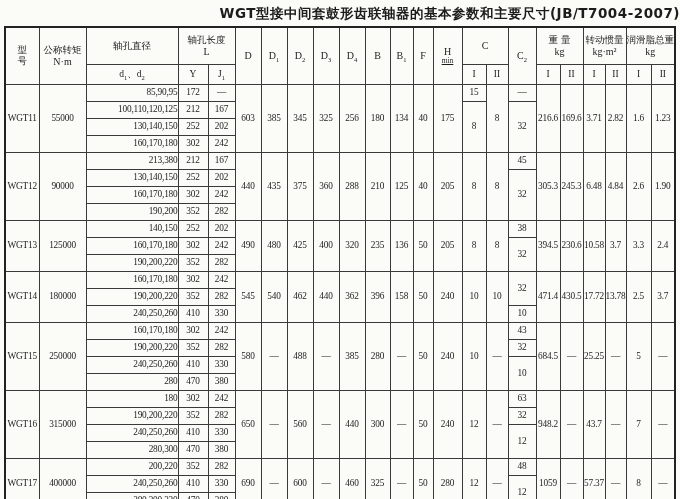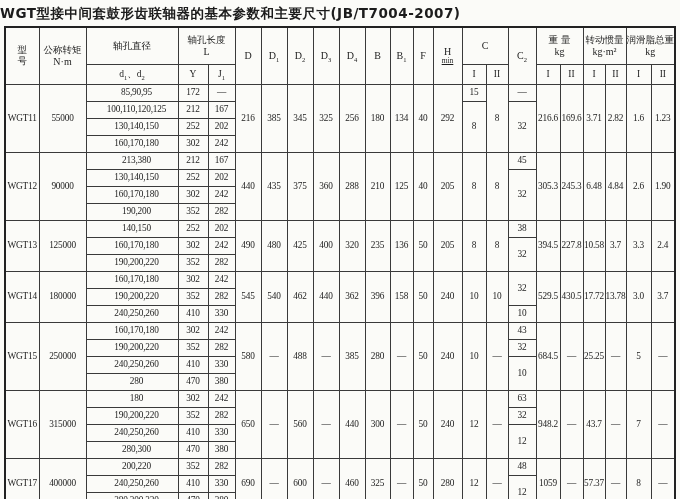--- a/index.html
+++ b/index.html
@@ -1,27 +1,27 @@
 <!DOCTYPE html>
 <html><head>
 <meta charset="utf-8">
 <style>
   html,body{margin:0;padding:0;background:#e9e9e7;}
   .page{width:680px;height:499px;background:#fbfbf8;box-sizing:border-box;padding-top:3px;overflow:hidden;
         font-family:"Liberation Serif","DejaVu Serif",serif;color:#1c1c1c;}
-  .title{text-align:left;font-size:13.5px;font-weight:700;letter-spacing:0.5px;margin:2px 0 3px 0;
+  .title{text-align:right;font-size:13.5px;font-weight:700;letter-spacing:0.5px;margin:2px 0 3px 0;
          font-family:"DejaVu Sans","Liberation Sans",sans-serif;}
   table{border-collapse:collapse;table-layout:fixed;margin:0 auto;border:2px solid #222;border-bottom:3px solid #222;}
   th,td{border:1px solid #3a3a3a;text-align:center;vertical-align:middle;padding:0;overflow:hidden;
         white-space:nowrap;font-family:"Liberation Serif","DejaVu Serif",serif;}
   th{font-weight:400;font-size:10px;line-height:1.15;}
   thead tr.h1 th{height:36px;}
   thead tr.h2 th{height:19px;font-size:9.5px;}
   td{font-size:9.3px;height:16px;letter-spacing:-0.2px;line-height:1;}
-  .c-d{text-align:center;padding-left:9px;}
+  .c-d{text-align:right;padding-left:9px;}
   sub{font-size:6.5px;line-height:0;}
   .small{font-size:7.5px;text-decoration:underline;}
   .cjk{font-family:"DejaVu Sans","Liberation Sans",sans-serif;font-size:9.5px;}
 </style>
 </head>
 <body>
 
 <div class="page">
   <div class="title">WGT型接中间套鼓形齿联轴器的基本参数和主要尺寸(JB/T7004-2007)</div>
 
@@ -107,29 +107,29 @@
         <th>II</th>
       </tr>
     </thead>
     <tbody>
         <tr>
           <td rowspan="4">WGT11</td>
           <td rowspan="4">55000</td>
           <td class="c-d">85,90,95</td>
           <td>172</td>
           <td>—</td>
-          <td rowspan="4">216</td>
+          <td rowspan="4">603</td>
           <td rowspan="4">385</td>
           <td rowspan="4">345</td>
           <td rowspan="4">325</td>
           <td rowspan="4">256</td>
           <td rowspan="4">180</td>
           <td rowspan="4">134</td>
           <td rowspan="4">40</td>
-          <td rowspan="4">292</td>
+          <td rowspan="4">175</td>
           <td>15</td>
           <td rowspan="4">8</td>
           <td>—</td>
           <td rowspan="4">216.6</td>
           <td rowspan="4">169.6</td>
           <td rowspan="4">3.71</td>
           <td rowspan="4">2.82</td>
           <td rowspan="4">1.6</td>
           <td rowspan="4">1.23</td>
         </tr>
@@ -203,21 +203,21 @@
           <td rowspan="3">400</td>
           <td rowspan="3">320</td>
           <td rowspan="3">235</td>
           <td rowspan="3">136</td>
           <td rowspan="3">50</td>
           <td rowspan="3">205</td>
           <td rowspan="3">8</td>
           <td rowspan="3">8</td>
           <td>38</td>
           <td rowspan="3">394.5</td>
-          <td rowspan="3">227.8</td>
+          <td rowspan="3">230.6</td>
           <td rowspan="3">10.58</td>
           <td rowspan="3">3.7</td>
           <td rowspan="3">3.3</td>
           <td rowspan="3">2.4</td>
         </tr>
         <tr>
           <td class="c-d">160,170,180</td>
           <td>302</td>
           <td>242</td>
           <td rowspan="2">32</td>
@@ -238,25 +238,25 @@
           <td rowspan="3">462</td>
           <td rowspan="3">440</td>
           <td rowspan="3">362</td>
           <td rowspan="3">396</td>
           <td rowspan="3">158</td>
           <td rowspan="3">50</td>
           <td rowspan="3">240</td>
           <td rowspan="3">10</td>
           <td rowspan="3">10</td>
           <td rowspan="2">32</td>
-          <td rowspan="3">529.5</td>
+          <td rowspan="3">471.4</td>
           <td rowspan="3">430.5</td>
           <td rowspan="3">17.72</td>
           <td rowspan="3">13.78</td>
-          <td rowspan="3">3.0</td>
+          <td rowspan="3">2.5</td>
           <td rowspan="3">3.7</td>
         </tr>
         <tr>
           <td class="c-d">190,200,220</td>
           <td>352</td>
           <td>282</td>
         </tr>
         <tr>
           <td class="c-d">240,250,260</td>
           <td>410</td>

